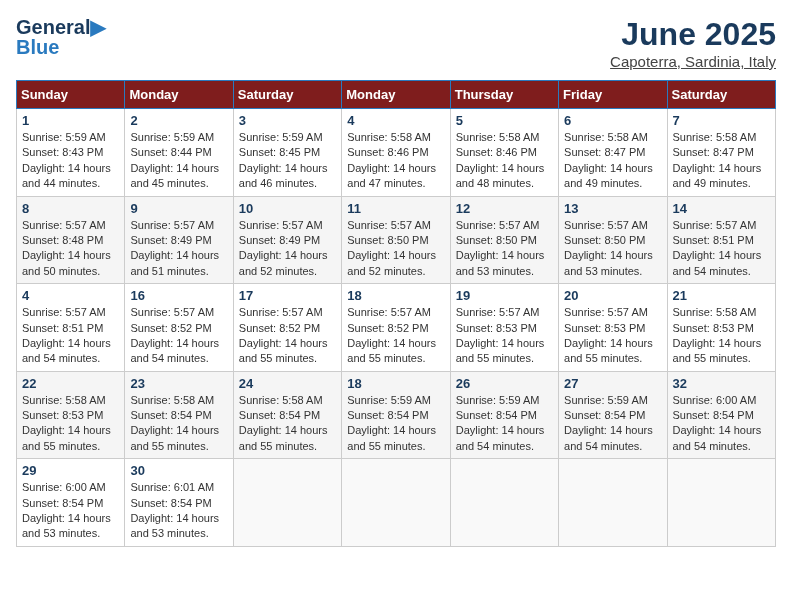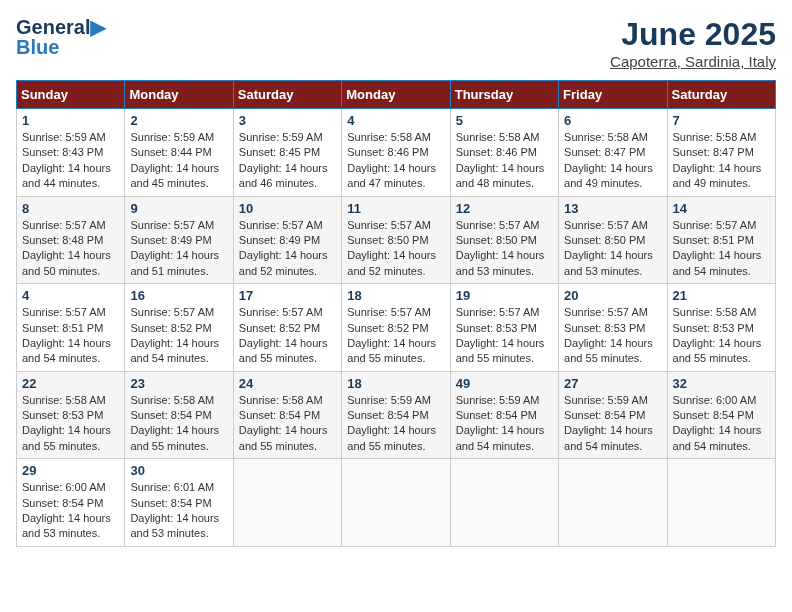--- a/index.html
+++ b/index.html
@@ -291,21 +291,21 @@
 and 55 minutes.</div>
         </td>
         <td>
           <span class="day-num">18</span>
           <div class="day-info" style="white-space: pre-line;">Sunrise: 5:59 AM
 Sunset: 8:54 PM
 Daylight: 14 hours
 and 55 minutes.</div>
         </td>
         <td>
-          <span class="day-num">49</span>
+          <span class="day-num">26</span>
           <div class="day-info" style="white-space: pre-line;">Sunrise: 5:59 AM
 Sunset: 8:54 PM
 Daylight: 14 hours
 and 54 minutes.</div>
         </td>
         <td>
           <span class="day-num">27</span>
           <div class="day-info" style="white-space: pre-line;">Sunrise: 5:59 AM
 Sunset: 8:54 PM
 Daylight: 14 hours

